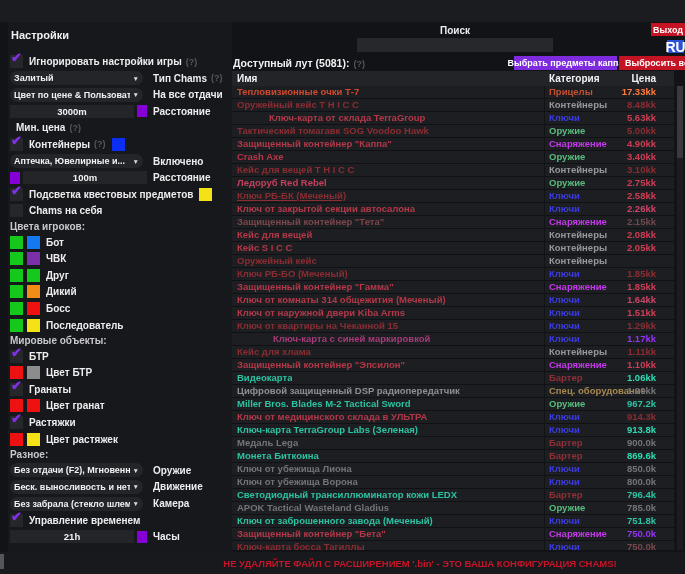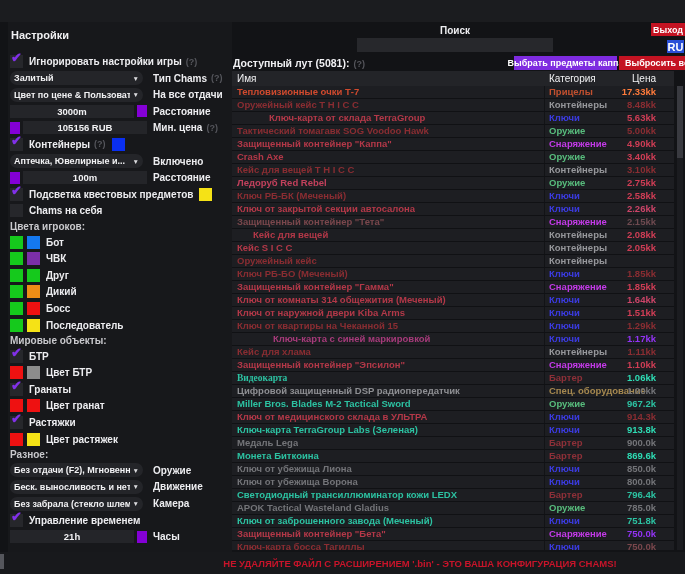--- a/index.html
+++ b/index.html
@@ -31,28 +31,28 @@
   .psw+.psw{margin-left:4px;}
   
   .search-label{position:absolute;left:357px;top:25px;width:196px;text-align:center;
                 font-size:10px;font-weight:bold;color:#ededf0;}
   .search-input{position:absolute;left:357px;top:38px;width:196px;height:14px;background:#27282c;
                 border:none;outline:none;box-sizing:border-box;color:#fff;
                 font:bold 10px "Liberation Sans",sans-serif;padding:0 4px;}
   .btn{position:absolute;display:flex;align-items:center;justify-content:center;
        font-weight:bold;color:#fff;cursor:pointer;white-space:nowrap;}
   .exit{left:651px;top:23px;width:34px;height:13px;background:#c41322;font-size:9px;}
-  .lang{left:667px;top:40px;width:17px;height:13px;background:#2b4fd7;font-size:11px;}
+  .lang{left:667px;top:40px;width:17px;height:13px;background:#2b4fd7;font-size:14px;}
   .loot-head{position:absolute;left:233px;top:57px;font-size:10.5px;font-weight:bold;color:#f0f0f3;}
   .kappa{left:514px;top:56px;width:103px;height:14px;background:#7e2be0;font-size:9px;}
   .discard{left:619px;top:56px;width:80px;height:14px;background:#c41322;font-size:9px;
            justify-content:flex-start;padding-left:6px;box-sizing:border-box;}
   
   .thead{position:absolute;left:232px;top:71px;width:442px;height:15px;background:#232428;
-         font-size:10px;font-weight:normal;color:#f2f2f4;}
+         font-size:10px;font-weight:bold;color:#f2f2f4;}
   .thead span{position:absolute;top:0;line-height:15px;}
   .h-name{left:5px;}
   .h-cat{left:317px;}
   .h-price{right:18px;}
   .tbody{position:absolute;left:232px;top:86px;width:442px;height:464px;overflow:hidden;}
   .trow{position:relative;height:13px;box-sizing:border-box;background:#1d1e22;
         border-bottom:1px solid #101114;font-size:9.5px;font-weight:bold;cursor:pointer;}
   .trow::before{content:"";position:absolute;left:312px;top:0;bottom:0;width:1px;background:#121316;}
   .tname{position:absolute;left:5px;top:0;line-height:12px;max-width:300px;white-space:nowrap;overflow:hidden;}
   .tcat{position:absolute;left:317px;top:0;line-height:12px;white-space:nowrap;}
@@ -101,25 +101,20 @@
       </div>
       <div class="srow">
         <div class="zone">
           <div class="inp">3000m</div>
           <span class="gap"></span>
           <span class="sw-in" style="background: rgb(132, 0, 214);"></span>
         </div>
         <span class="rlabel">Расстояние</span>
       </div>
       <div class="srow">
-        <div class="zone">
-          <span class="sw-in" style="background: rgb(132, 0, 214);"></span>
-          <span class="gap"></span>
-          <div class="inp">105156 RUB</div>
-        </div>
         <span class="rlabel">Мин. цена</span>
         <span class="help">(?)</span>
       </div>
       <div class="srow">
         <span class="cb">
           <span class="check">✔</span>
         </span>
         <span class="slabel">Контейнеры</span>
         <span class="help">(?)</span>
         <span class="swatch" style="background: rgb(10, 47, 240);"></span>
@@ -314,36 +309,36 @@
       <span class="tname" style="color: rgb(138, 45, 50);">Кейс для вещей T H I C C</span>
       <span class="tcat" style="color: rgb(150, 151, 155);">Контейнеры</span>
       <span class="tprice" style="color: rgb(138, 45, 50);">3.10kk</span>
     </div>
     <div class="trow">
       <span class="tname" style="color: rgb(194, 64, 92);">Ледоруб Red Rebel</span>
       <span class="tcat" style="color: rgb(88, 189, 125);">Оружие</span>
       <span class="tprice" style="color: rgb(207, 61, 85);">2.75kk</span>
     </div>
     <div class="trow">
-      <span class="tname" style="color: rgb(138, 45, 50);">Ключ РБ-БК (Меченый)</span>
+      <span class="tname" style="color: rgb(138, 45, 50); text-decoration: underline;">Ключ РБ-БК (Меченый)</span>
       <span class="tcat" style="color: rgb(59, 59, 224);">Ключи</span>
       <span class="tprice" style="color: rgb(207, 61, 85);">2.58kk</span>
     </div>
     <div class="trow">
       <span class="tname" style="color: rgb(179, 56, 72);">Ключ от закрытой секции автосалона</span>
       <span class="tcat" style="color: rgb(59, 59, 224);">Ключи</span>
       <span class="tprice" style="color: rgb(204, 68, 104);">2.26kk</span>
     </div>
     <div class="trow">
       <span class="tname" style="color: rgb(122, 71, 76);">Защищенный контейнер "Тета"</span>
       <span class="tcat" style="color: rgb(195, 58, 232);">Снаряжение</span>
       <span class="tprice" style="color: rgb(110, 74, 80);">2.15kk</span>
     </div>
     <div class="trow">
-      <span class="tname" style="color: rgb(179, 56, 72); margin-left: 16px;">Кейс для вещей</span>
+      <span class="tname" style="color: rgb(179, 56, 72);">Кейс для вещей</span>
       <span class="tcat" style="color: rgb(150, 151, 155);">Контейнеры</span>
       <span class="tprice" style="color: rgb(207, 61, 85);">2.08kk</span>
     </div>
     <div class="trow">
       <span class="tname" style="color: rgb(179, 56, 72);">Кейс S I C C</span>
       <span class="tcat" style="color: rgb(150, 151, 155);">Контейнеры</span>
       <span class="tprice" style="color: rgb(207, 61, 85);">2.05kk</span>
     </div>
     <div class="trow">
       <span class="tname" style="color: rgb(138, 45, 50);">Оружейный кейс</span>
@@ -384,21 +379,21 @@
       <span class="tname" style="color: rgb(138, 45, 50);">Кейс для хлама</span>
       <span class="tcat" style="color: rgb(150, 151, 155);">Контейнеры</span>
       <span class="tprice" style="color: rgb(138, 45, 50);">1.11kk</span>
     </div>
     <div class="trow">
       <span class="tname" style="color: rgb(179, 56, 72);">Защищенный контейнер "Эпсилон"</span>
       <span class="tcat" style="color: rgb(195, 58, 232);">Снаряжение</span>
       <span class="tprice" style="color: rgb(207, 61, 85);">1.10kk</span>
     </div>
     <div class="trow">
-      <span class="tname" style="color: rgb(44, 194, 162); font-family: Liberation Serif, serif;">Видеокарта</span>
+      <span class="tname" style="color: rgb(44, 194, 162);">Видеокарта</span>
       <span class="tcat" style="color: rgb(141, 48, 56);">Бартер</span>
       <span class="tprice" style="color: rgb(46, 220, 180);">1.06kk</span>
     </div>
     <div class="trow">
       <span class="tname" style="color: rgb(142, 143, 147);">Цифровой защищенный DSP радиопередатчик</span>
       <span class="tcat" style="color: rgb(165, 136, 79);">Спец. оборудование</span>
       <span class="tprice" style="color: rgb(115, 116, 120);">1.00kk</span>
     </div>
     <div class="trow">
       <span class="tname" style="color: rgb(44, 194, 162);">Miller Bros. Blades M-2 Tactical Sword</span>

